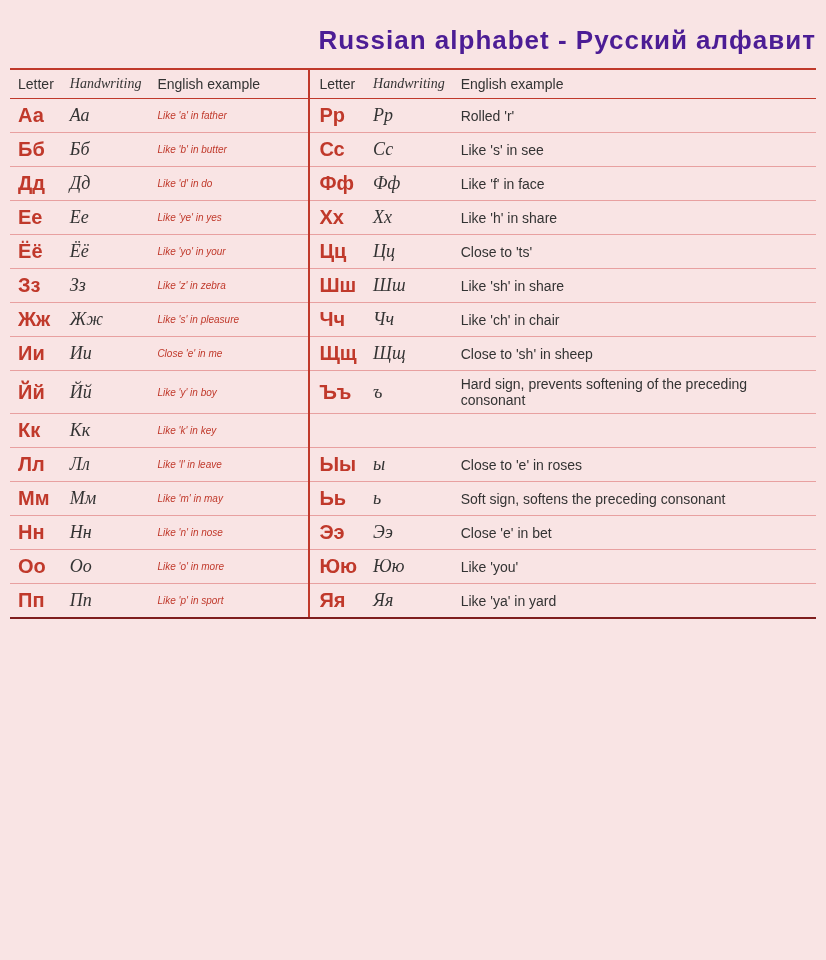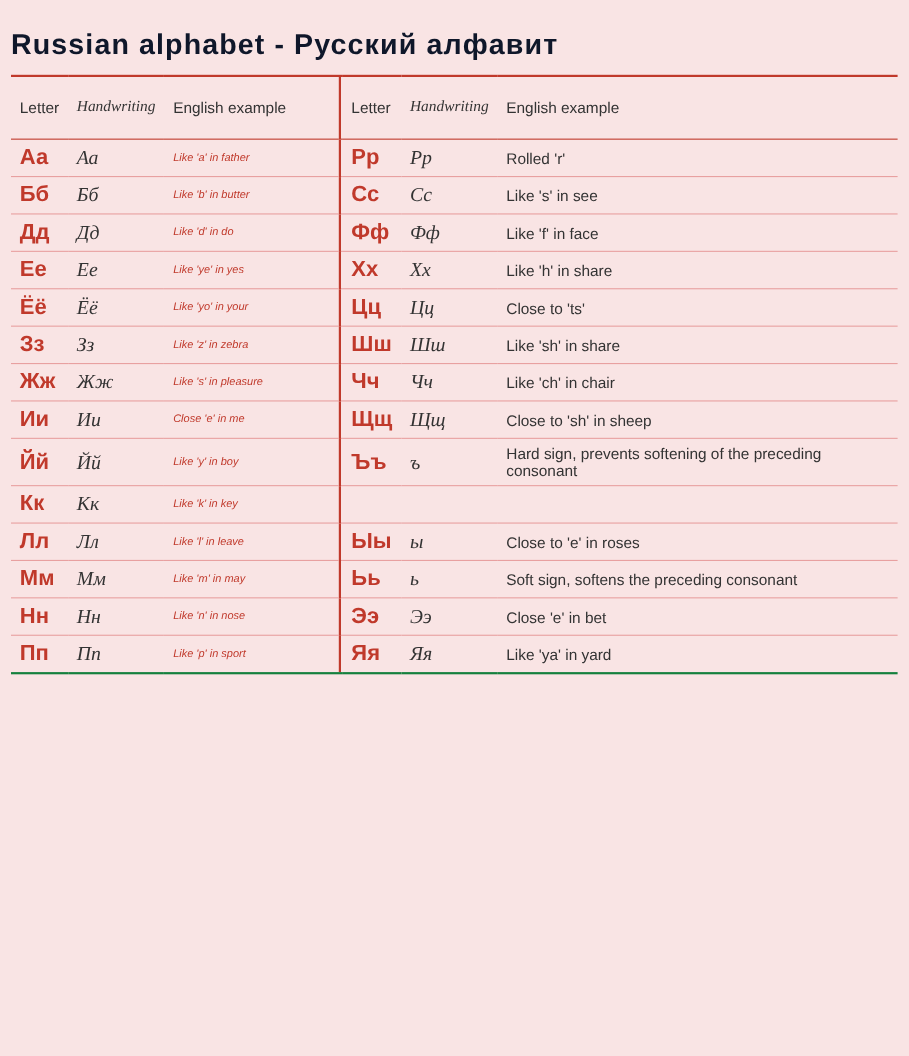--- a/index.html
+++ b/index.html
@@ -4,52 +4,52 @@
   <style>
     * { box-sizing: border-box; margin: 0; padding: 0; }
     body {
       background-color: #f9e4e4;
       font-family: Arial, sans-serif;
       width: 826px;
       min-height: 960px;
       padding: 10px;
     }
     .page-title {
-      text-align: left;
-      color: #0f172a;
+      text-align: right;
+      color: #4c1d95;
       font-size: 26px;
       font-weight: bold;
       padding: 15px 0 12px 0;
       letter-spacing: 1px;
     }
     .main-table {
       width: 100%;
       border-collapse: collapse;
       font-size: 14px;
     }
     .main-table th {
-      padding: 20px 8px;
+      padding: 6px 8px;
       font-weight: normal;
       color: #333;
       border-top: 2px solid #c0392b;
       border-bottom: 1px solid #c0392b;
       text-align: left;
       vertical-align: bottom;
     }
     .main-table th.handwriting-header {
       font-style: italic;
       font-family: Georgia, serif;
     }
     .main-table td {
       padding: 5px 8px;
       vertical-align: middle;
       border-bottom: 1px solid #e8a0a0;
     }
     .main-table tr:last-child td {
-      border-bottom: 2px solid #15803d;
+      border-bottom: 2px solid #7f1d1d;
     }
     .letter-cell {
       font-size: 20px;
       font-weight: bold;
       color: #c0392b;
       min-width: 45px;
     }
     .handwriting-cell {
       font-style: italic;
       font-family: Georgia, 'Times New Roman', serif;
@@ -201,20 +201,29 @@
       <tr>
         <td class="letter-cell">Нн</td>
         <td class="handwriting-cell" style="font-style: italic;">Нн</td>
         <td class="example-cell">Like 'n' in nose</td>
         <td style="border-left: 2px solid rgb(192, 57, 43); padding: 0px; width: 2px;"></td>
         <td class="letter-cell">Ээ</td>
         <td class="handwriting-cell" style="font-style: italic;">Ээ</td>
         <td class="example-cell-black">Close 'e' in bet</td>
       </tr>
       <tr>
+        <td class="letter-cell">Оо</td>
+        <td class="handwriting-cell" style="font-style: italic;">Оо</td>
+        <td class="example-cell">Like 'o' in more</td>
+        <td style="border-left: 2px solid rgb(192, 57, 43); padding: 0px; width: 2px;"></td>
+        <td class="letter-cell">Юю</td>
+        <td class="handwriting-cell" style="font-style: italic;">Юю</td>
+        <td class="example-cell-black">Like 'you'</td>
+      </tr>
+      <tr>
         <td class="letter-cell">Пп</td>
         <td class="handwriting-cell" style="font-style: italic;">Пп</td>
         <td class="example-cell">Like 'p' in sport</td>
         <td style="border-left: 2px solid rgb(192, 57, 43); padding: 0px; width: 2px;"></td>
         <td class="letter-cell">Яя</td>
         <td class="handwriting-cell" style="font-style: italic;">Яя</td>
         <td class="example-cell-black">Like 'ya' in yard</td>
       </tr>
     </tbody>
 </table>

